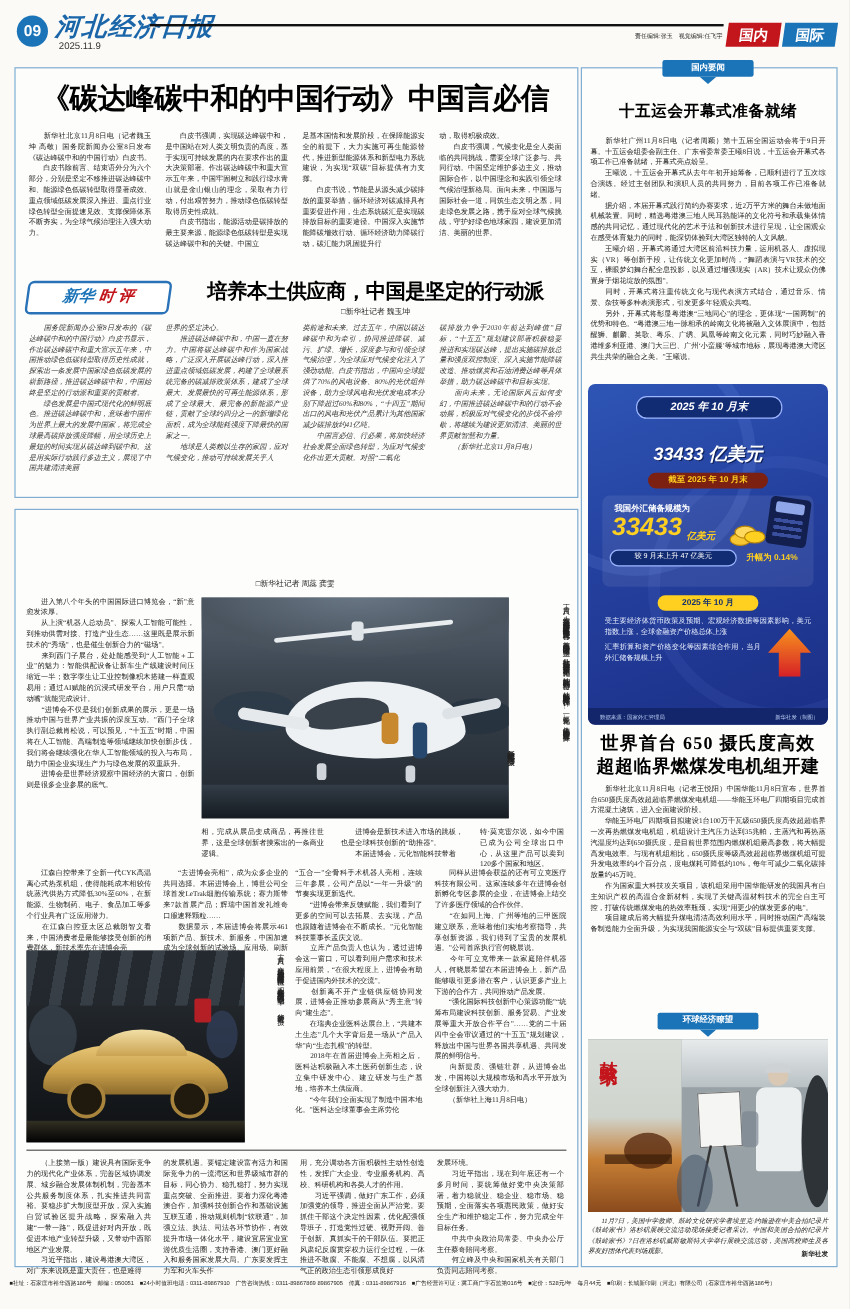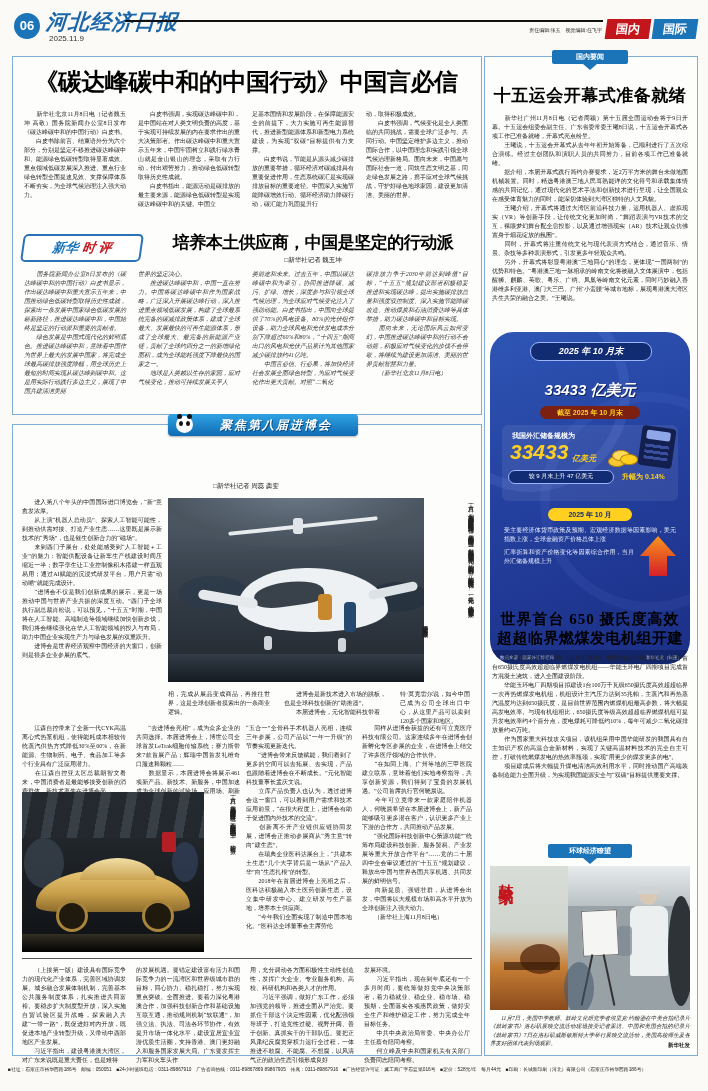--- a/index.html
+++ b/index.html
@@ -27,21 +27,21 @@
   .ph{position:absolute;overflow:hidden;}
   .blob{position:absolute;border-radius:50%;}
   .divline{position:absolute;background:#444;height:1px;}
   .fine{font-family:"Liberation Sans",sans-serif;}
 </style>
 </head>
 <body>
 
 <div class="page">
 
-  <div class="abs" style="left:14px;top:13px;width:26px;height:26px;border-radius:50%;background:#1c74b8;color:#fff;font-family:'Liberation Sans',sans-serif;font-weight:bold;font-size:13px;text-align:center;line-height:26px;">06</div>
+  <div class="abs" style="left:14px;top:13px;width:26px;height:26px;border-radius:50%;background:#1c74b8;color:#fff;font-family:'Liberation Sans',sans-serif;font-weight:bold;font-size:13px;text-align:center;line-height:26px;">09</div>
   <div class="abs" style="left:46px;top:8px;font-size:21px;font-weight:bold;font-style:italic;color:#1b66a9;letter-spacing:1px;transform:skewX(-4deg);">河北经济日报</div>
   <div class="abs fine" style="left:49px;top:34px;font-size:8px;color:#333;">2025.11.9</div>
   <div class="divline" style="left:125px;top:20px;width:478px;height:2px;background:#111;"></div>
   <div class="abs fine" style="left:470px;top:27px;width:132px;font-size:5px;color:#222;text-align:right;">责任编辑:张玉　视觉编辑:任飞宇</div>
   <div class="tabchip" style="left:606px;top:19px;width:44px;height:20px;line-height:20px;font-size:12px;background:#c3161c;">国内</div>
   <div class="tabchip" style="left:653px;top:19px;width:44px;height:20px;line-height:20px;font-size:12px;background:#1c74b8;">国际</div>
 
   <div class="box" style="left:12px;top:56px;width:468px;height:357px;"></div>
   <div class="h-lead" style="left:14px;top:66px;width:464px;font-size:24px;">《碳达峰碳中和的中国行动》中国言必信</div>
   <div class="col" style="left:24px;top:110px;width:102px;height:118px;">　　新华社北京11月8日电（记者魏玉坤 高敬）国务院新闻办公室8日发布《碳达峰碳中和的中国行动》白皮书。
@@ -64,29 +64,20 @@
   <div class="col kai" style="left:138px;top:270px;width:102px;height:136px;">世界的坚定决心。
 　　推进碳达峰碳中和，中国一直在努力。中国将碳达峰碳中和作为国家战略，广泛深入开展碳达峰行动，深入推进重点领域低碳发展，构建了全球最系统完备的碳减排政策体系，建成了全球最大、发展最快的可再生能源体系，形成了全球最大、最完备的新能源产业链，贡献了全球约四分之一的新增绿化面积，成为全球能耗强度下降最快的国家之一。
 　　地球是人类赖以生存的家园，应对气候变化，推动可持续发展关乎人</div>
   <div class="col kai" style="left:252px;top:270px;width:102px;height:136px;">类前途和未来。过去五年，中国以碳达峰碳中和为牵引，协同推进降碳、减污、扩绿、增长，深度参与和引领全球气候治理，为全球应对气候变化注入了强劲动能。白皮书指出，中国向全球提供了70%的风电设备、80%的光伏组件设备，助力全球风电和光伏发电成本分别下降超过60%和80%，“十四五”期间出口的风电和光伏产品累计为其他国家减少碳排放约41亿吨。
 　　中国言必信、行必果，将加快经济社会发展全面绿色转型，为应对气候变化作出更大贡献。对照“二氧化</div>
   <div class="col kai" style="left:366px;top:270px;width:102px;height:136px;">碳排放力争于2030年前达到峰值”目标，“十五五”规划建议部署积极稳妥推进和实现碳达峰，提出实施碳排放总量和强度双控制度、深入实施节能降碳改造、推动煤炭和石油消费达峰等具体举措，助力碳达峰碳中和目标实现。
 　　面向未来，无论国际风云如何变幻，中国推进碳达峰碳中和的行动不会动摇，积极应对气候变化的步伐不会停歇，将继续为建设更加清洁、美丽的世界贡献智慧和力量。
 　　（新华社北京11月8日电）</div>
 
   <div class="box" style="left:12px;top:424px;width:468px;height:630px;"></div>
-  <div class="abs" style="left:168px;top:414px;width:190px;height:22px;border-radius:4px;background:linear-gradient(180deg,#2fa3e2 0%,#0f6cb5 100%);box-shadow:0 1px 2px rgba(0,0,0,.3);">
-    <span class="abs" style="left:8px;top:2px;width:17px;height:17px;border-radius:50%;background:#fff;">
-      <span class="abs" style="left:1px;top:-2px;width:5px;height:5px;border-radius:50%;background:#111;"></span>
-      <span class="abs" style="left:11px;top:-2px;width:5px;height:5px;border-radius:50%;background:#111;"></span>
-      <span class="abs" style="left:3px;top:5px;width:4px;height:5px;border-radius:50%;background:#111;"></span>
-      <span class="abs" style="left:10px;top:5px;width:4px;height:5px;border-radius:50%;background:#111;"></span>
-    </span>
-    <span class="abs" style="left:30px;top:3px;width:156px;text-align:center;color:#fff;font-weight:900;font-style:italic;font-size:12px;letter-spacing:2px;text-shadow:1px 1px 0 #084a80;">聚焦第八届进博会</span>
-  </div>
   <div class="abs" style="left:14px;top:482px;width:464px;text-align:center;font-size:6.5px;color:#222;">□新华社记者 周蕊 龚雯</div>
 
   <div class="col" style="left:22px;top:498px;width:140px;height:222px;">　　进入第八个年头的中国国际进口博览会，“新”意愈发浓厚。
 　　从上演“机器人总动员”、探索人工智能可能性，到推动供需对接、打造产业生态……这里既是展示新技术的“秀场”，也是催生创新合力的“磁场”。
 　　来到西门子展台，处处能感受到“人工智能＋工业”的魅力：智能供配设备让新车生产线建设时间压缩近一半；数字孪生让工业控制像积木搭建一样直观易用；通过AI赋能的沉浸式研发平台，用户只需“动动嘴”就能完成设计。
 　　“进博会不仅是我们创新成果的展示，更是一场推动中国与世界产业共振的深度互动。”西门子全球执行副总裁肖松说，可以预见，“十五五”时期，中国将在人工智能、高端制造等领域继续加快创新步伐，我们将会继续强化在华人工智能领域的投入与布局，助力中国企业实现生产力与绿色发展的双重跃升。
 　　进博会是世界经济观察中国经济的大窗口，创新则是很多企业参展的底气。</div>
 
   <div class="ph" style="left:168px;top:498px;width:256px;height:184px;background:linear-gradient(180deg,#55616e 0%,#39434e 40%,#20262d 100%);">
     <div class="abs" style="left:-30px;top:-60px;width:320px;height:110px;border-radius:50%;background:radial-gradient(ellipse at center,#6b7886 0%,#49545f 60%,rgba(0,0,0,0) 75%);"></div>
@@ -150,29 +141,29 @@
   <div class="col" style="left:136px;top:966px;width:104px;height:84px;">的发展机遇。要锚定建设富有活力和国际竞争力的一流湾区和世界级城市群的目标，同心协力、稳扎稳打，努力实现重点突破、全面推进。要着力深化粤港澳合作，加强科技创新合作和基础设施互联互通，推动规则机制“软联通”，加强立法、执法、司法各环节协作，有效提升市场一体化水平，建设宜居宜业宜游优质生活圈，支持香港、澳门更好融入和服务国家发展大局。广东要发挥主力军和火车头作</div>
   <div class="col" style="left:250px;top:966px;width:104px;height:84px;">用，充分调动各方面积极性主动性创造性，发挥广大企业、专业服务机构、高校、科研机构和各类人才的作用。
 　　习近平强调，做好广东工作，必须加强党的领导，推进全面从严治党。要抓住干部这个决定性因素，优化配强领导班子，打造党性过硬、视野开阔、善于创新、真抓实干的干部队伍。要把正风肃纪反腐贯穿权力运行全过程，一体推进不敢腐、不能腐、不想腐，以风清气正的政治生态引领形成良好</div>
   <div class="col" style="left:364px;top:966px;width:106px;height:84px;">发展环境。
 　　习近平指出，现在到年底还有一个多月时间，要统筹做好党中央决策部署，着力稳就业、稳企业、稳市场、稳预期，全面落实各项惠民政策，做好安全生产和维护稳定工作，努力完成全年目标任务。
 　　中共中央政治局常委、中央办公厅主任蔡奇陪同考察。
 　　何立峰及中央和国家机关有关部门负责同志陪同考察。</div>
 
   <div class="box" style="left:484px;top:56px;width:212px;height:998px;"></div>
   <div class="ribbon" style="left:552px;top:50px;width:76px;height:14px;">国内要闻</div>
-  <div class="h-lead" style="left:486px;top:84px;width:208px;font-size:17px;letter-spacing:.5px;">十五运会开幕式准备就绪</div>
+  <div class="h-lead" style="left:486px;top:84px;width:208px;font-size:13px;letter-spacing:.5px;">十五运会开幕式准备就绪</div>
   <div class="col" style="left:492px;top:114px;width:196px;height:216px;">　　新华社广州11月8日电（记者周颖）第十五届全国运动会将于9日开幕。十五运会组委会副主任、广东省委常委王曦8日说，十五运会开幕式各项工作已准备就绪，开幕式亮点纷呈。
 　　王曦说，十五运会开幕式从去年年初开始筹备，已顺利进行了五次综合演练。经过主创团队和演职人员的共同努力，目前各项工作已准备就绪。
 　　据介绍，本届开幕式践行简约办赛要求，近2万平方米的舞台未做地面机械装置。同时，精选粤港澳三地人民耳熟能详的文化符号和承载集体情感的共同记忆，通过现代化的艺术手法和创新技术进行呈现，让全国观众在感受体育魅力的同时，能深切体验到大湾区独特的人文风貌。
 　　王曦介绍，开幕式将通过大湾区前沿科技力量，运用机器人、虚拟现实（VR）等创新手段，让传统文化更加时尚，“舞蹈表演与VR技术的交互，裸眼梦幻舞台配全息投影，以及通过增强现实（AR）技术让观众仿佛置身于烟花绽放的氛围”。
 　　同时，开幕式将注重传统文化与现代表演方式结合，通过音乐、情景、杂技等多种表演形式，引发更多年轻观众共鸣。
 　　另外，开幕式将彰显粤港澳“三地同心”的理念，更体现“一国两制”的优势和特色。“粤港澳三地一脉相承的岭南文化将被融入文体展演中，包括醒狮、麒麟、英歌、粤乐、广绣、凤凰等岭南文化元素，同时巧妙融入香港维多利亚港、澳门大三巴、广州‘小蛮腰’等城市地标，展现粤港澳大湾区共生共荣的融合之美。”王曦说。</div>
 
-  <div class="info" style="left:490px;top:332px;width:200px;height:332px;border-radius:24px;">
+  <div class="info" style="left:490px;top:320px;width:200px;height:284px;">
     <div class="swirl" style="left:-60px;top:-40px;width:180px;height:180px;"></div>
     <div class="swirl" style="right:-70px;top:60px;width:200px;height:200px;border-color:rgba(140,170,255,.08);"></div>
     <div class="abs pillnavy" style="left:40px;top:10px;width:120px;height:17px;text-align:center;line-height:16px;font-size:9px;font-weight:bold;font-style:italic;">2025 年 10 月末</div>
     <div class="abs" style="left:0;top:49px;width:100%;text-align:center;font-size:15px;font-weight:900;font-style:italic;text-shadow:1px 1px 0 #10225c;">33433 亿美元</div>
     <div class="abs pillred" style="left:50px;top:74px;width:100px;height:13px;text-align:center;line-height:13px;font-size:7px;">截至 2025 年 10 月末</div>
     <div class="abs" style="left:12px;top:93px;width:176px;height:76px;background:rgba(255,255,255,.08);border-radius:6px;"></div>
     <div class="abs" style="left:22px;top:99px;font-size:7px;font-weight:bold;">我国外汇储备规模为</div>
     <div class="abs bignum" style="left:20px;top:108px;font-size:21px;">33433</div>
     <div class="abs bignum" style="left:82px;top:121px;font-size:8px;">亿美元</div>
     <div class="abs pillnavy" style="left:18px;top:138px;width:104px;height:12px;text-align:center;line-height:11px;font-size:6px;">较 9 月末上升 47 亿美元</div>

